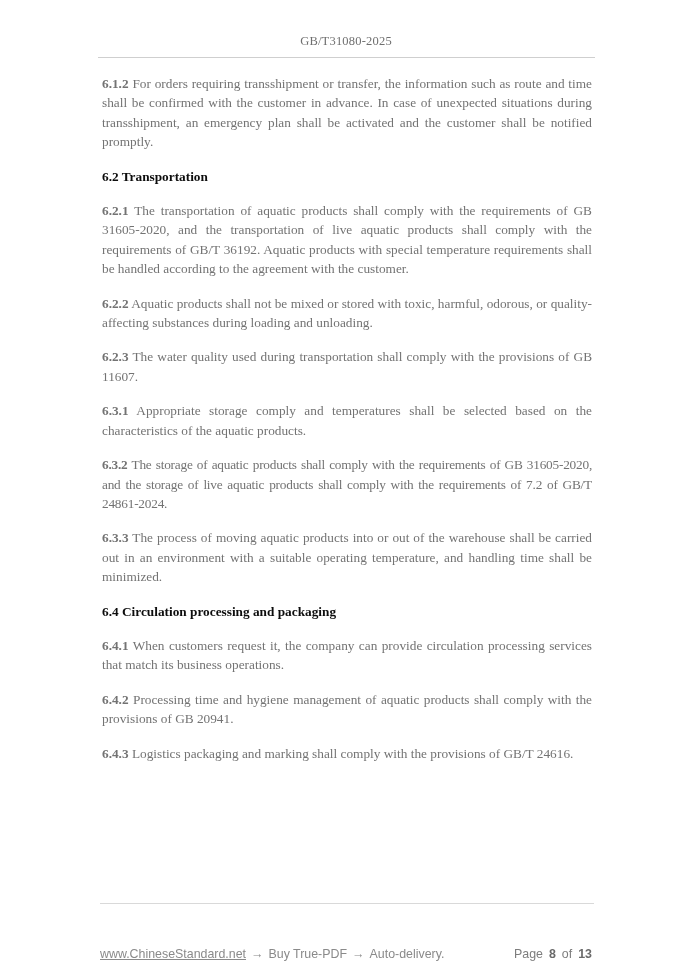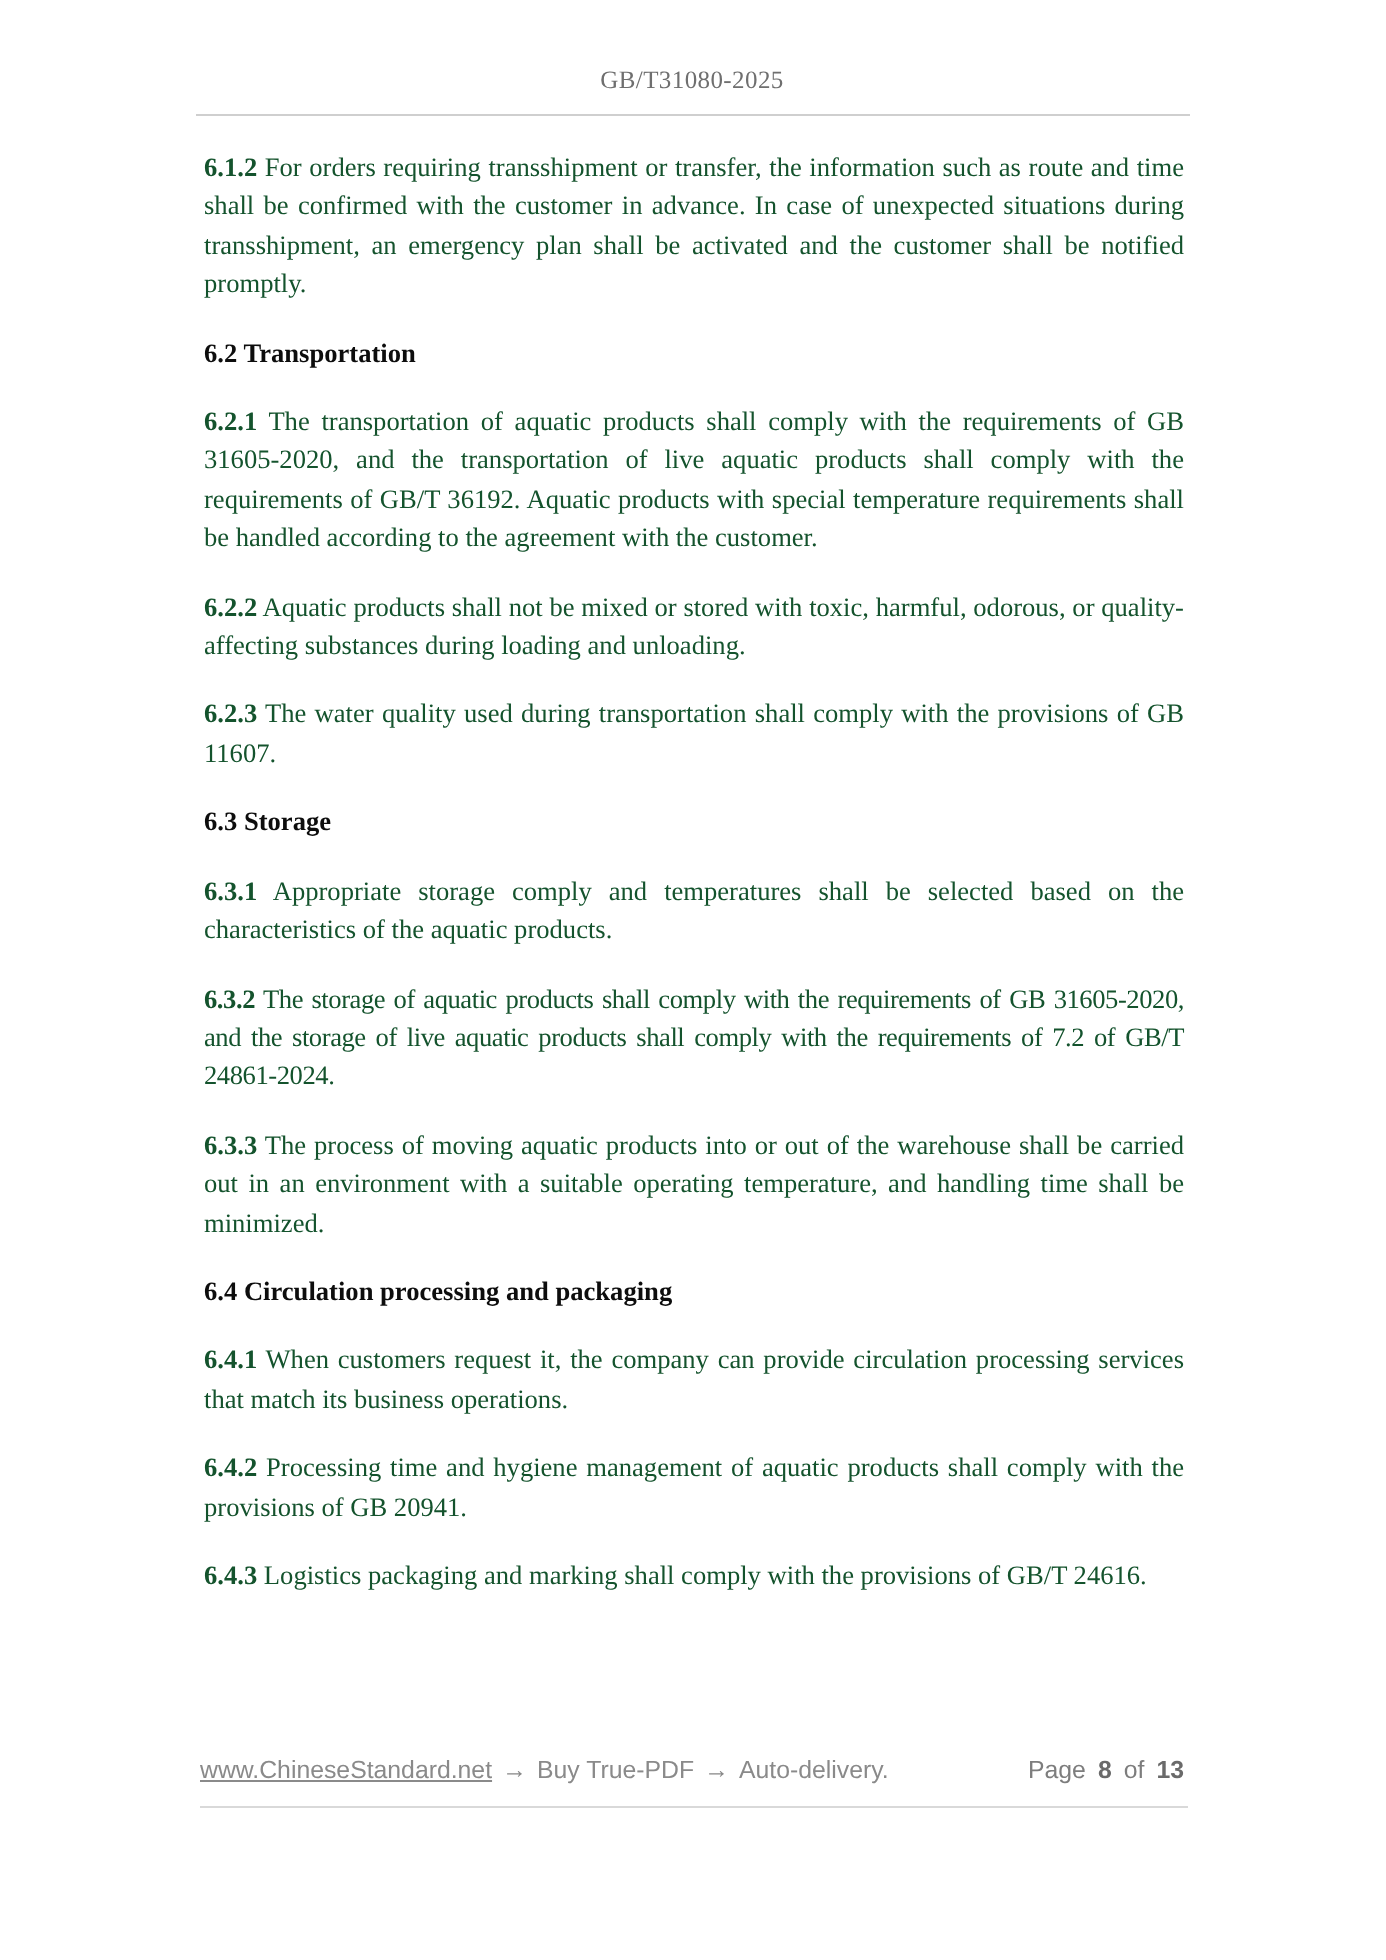--- a/index.html
+++ b/index.html
@@ -54,21 +54,21 @@
     top: 74px;
     width: 490px;
   }
 
   p.para {
     margin: 0 0 15px 0;
     font-size: 13.3px;
     line-height: 19.4px;
     text-align: justify;
     text-justify: inter-word;
-    color: #14532d;
+    color: #737373;
     -webkit-hyphens: none;
     hyphens: none;
   }
   p.para:last-child { margin-bottom: 0; }
 
   p.para .num {
     font-weight: bold;
   }
 
   
@@ -91,21 +91,21 @@
     position: absolute;
     left: 100px;
     top: 903px;
     width: 494px;
     height: 1px;
     background: #d9d9d9;
   }
   .page-footer {
     position: absolute;
     left: 100px;
-    top: 873px;
+    top: 942px;
     width: 496px;
     height: 24px;
     font-family: "Liberation Sans", "DejaVu Sans", sans-serif;
     font-size: 12.4px;
     color: #8a8a8a;
     display: flex;
     align-items: center;
     justify-content: space-between;
     white-space: nowrap;
   }
@@ -145,21 +145,20 @@
     <span class="std-code">GB/T31080-2025</span>
   </div>
   <div class="header-rule"></div>
 
   <div class="content" id="content-root">
       <p class="para"><span class="num">6.1.2</span> <span>For orders requiring transshipment or transfer, the information such as route and time shall be confirmed with the customer in advance. In case of unexpected situations during transshipment, an emergency plan shall be activated and the customer shall be notified promptly.</span></p>
       <h3 class="heading">6.2 Transportation</h3>
       <p class="para"><span class="num">6.2.1</span> <span>The transportation of aquatic products shall comply with the requirements of GB 31605-2020, and the transportation of live aquatic products shall comply with the requirements of GB/T 36192. Aquatic products with special temperature requirements shall be handled according to the agreement with the customer.</span></p>
       <p class="para"><span class="num">6.2.2</span> <span>Aquatic products shall not be mixed or stored with toxic, harmful, odorous, or quality-affecting substances during loading and unloading.</span></p>
       <p class="para"><span class="num">6.2.3</span> <span>The water quality used during transportation shall comply with the provisions of GB 11607.</span></p>
-      <h3 class="heading">6.3 Storage</h3>
       <p class="para"><span class="num">6.3.1</span> <span>Appropriate storage comply and temperatures shall be selected based on the characteristics of the aquatic products.</span></p>
       <p class="para condensed"><span class="num">6.3.2</span> <span>The storage of aquatic products shall comply with the requirements of GB 31605-2020, and the storage of live aquatic products shall comply with the requirements of 7.2 of GB/T 24861-2024.</span></p>
       <p class="para"><span class="num">6.3.3</span> <span>The process of moving aquatic products into or out of the warehouse shall be carried out in an environment with a suitable operating temperature, and handling time shall be minimized.</span></p>
       <h3 class="heading">6.4 Circulation processing and packaging</h3>
       <p class="para"><span class="num">6.4.1</span> <span>When customers request it, the company can provide circulation processing services that match its business operations.</span></p>
       <p class="para"><span class="num">6.4.2</span> <span>Processing time and hygiene management of aquatic products shall comply with the provisions of GB 20941.</span></p>
       <p class="para"><span class="num">6.4.3</span> <span>Logistics packaging and marking shall comply with the provisions of GB/T 24616.</span></p>
     </div>
 
   <div class="footer-rule"></div>

